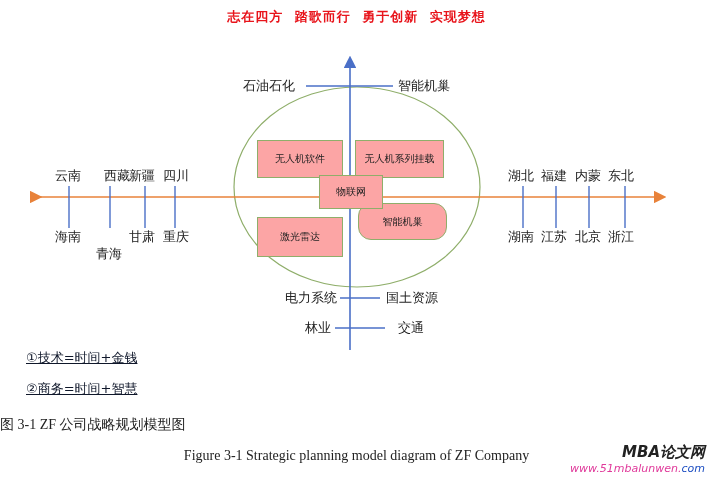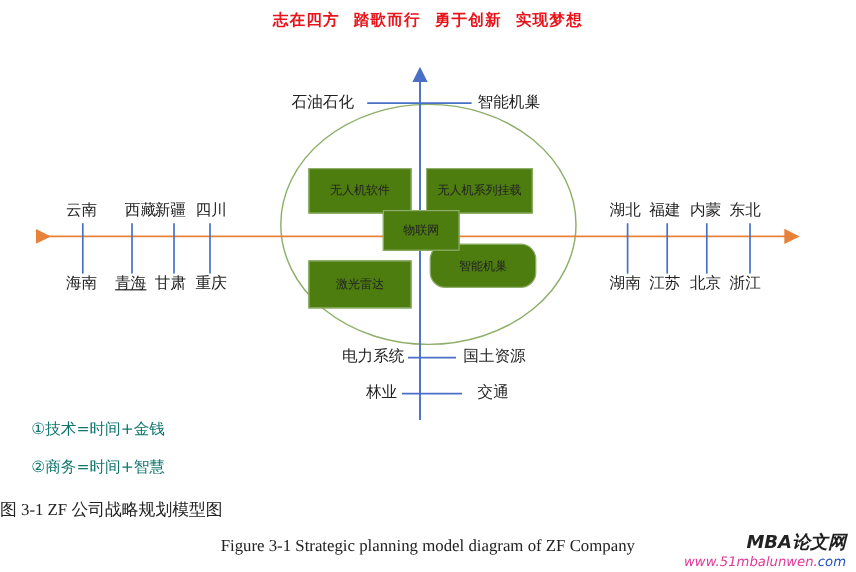--- a/index.html
+++ b/index.html
@@ -3,23 +3,23 @@
 <meta charset="utf-8">
 <style>
   html, body { margin:0; padding:0; background:#ffffff; }
   body { width:713px; height:477px; position:relative; overflow:hidden;
          font-family:"DejaVu Sans", sans-serif; color:#222; }
   .abs { position:absolute; }
   .title { left:0; top:8px; width:713px; text-align:center; color:#e8141b;
            font-size:13px; font-weight:bold; letter-spacing:1px; word-spacing:6px; }
   svg.diagram { position:absolute; left:0; top:0; }
   .lbl { position:absolute; font-size:13px; color:#222; white-space:nowrap; line-height:16px; }
-  .box { position:absolute; border:1.5px solid #8fae6a; background:#4d7c0f; font-size:10px;
+  .box { position:absolute; border:1.5px solid #8fae6a; background:#fca5a5; font-size:10px;
          color:#222; display:flex; align-items:center; justify-content:center; box-sizing:border-box; }
-  .legend { position:absolute; font-size:13px; color:#0f766e; white-space:nowrap; }
+  .legend { position:absolute; font-size:13px; color:#0f172a; white-space:nowrap;text-decoration:underline; }
   .cap-cn { position:absolute; left:0; width:713px; top:416px; text-align:left;
             font-family:"Liberation Serif", serif; font-size:14px; color:#222; }
   .cap-en { position:absolute; left:0; width:713px; top:448px; text-align:center;
             font-family:"Liberation Serif", serif; font-size:14px; color:#222; }
   .wm1 { position:absolute; right:8px; top:443px; font-style:italic; font-weight:bold; font-size:15px; color:#222; }
   .wm2 { position:absolute; right:8px; top:462px; font-style:italic; font-size:11px; color:#e0399a; }
   .wm2 .tld { color:#1e4fc2; }
 </style>
 </head>
 <body>
@@ -65,21 +65,21 @@
 <div class="box" style="left:355px; top:140px; width:89px; height:38px;">无人机系列挂载</div>
 <div class="box" style="left:257px; top:201px; width:86px; height:40px;margin-top:16px;">激光雷达</div>
 <div class="box" style="left:358px; top:203px; width:89px; height:37px;border-radius:13px;">智能机巢</div>
 <div class="box" style="left:319px; top:175px; width:64px; height:34px;">物联网</div>
 
 <div class="lbl" style="left:55px;  top:168px;">云南</div>
 <div class="lbl" style="left:104px;  top:168px;text-align:center;">西藏</div>
 <div class="lbl" style="left:129px; top:168px;">新疆</div>
 <div class="lbl" style="left:163px; top:168px;">四川</div>
 <div class="lbl" style="left:55px;  top:229px;">海南</div>
-<div class="lbl" style="left:96px;  top:229px;text-decoration:underline;">青海</div>
+<div class="lbl" style="left:96px;  top:246px;">青海</div>
 <div class="lbl" style="left:129px; top:229px;">甘肃</div>
 <div class="lbl" style="left:163px; top:229px;">重庆</div>
 
 <div class="lbl" style="left:508px; top:168px;">湖北</div>
 <div class="lbl" style="left:541px; top:168px;">福建</div>
 <div class="lbl" style="left:575px; top:168px;">内蒙</div>
 <div class="lbl" style="left:608px; top:168px;">东北</div>
 <div class="lbl" style="left:508px; top:229px;">湖南</div>
 <div class="lbl" style="left:541px; top:229px;">江苏</div>
 <div class="lbl" style="left:575px; top:229px;">北京</div>

